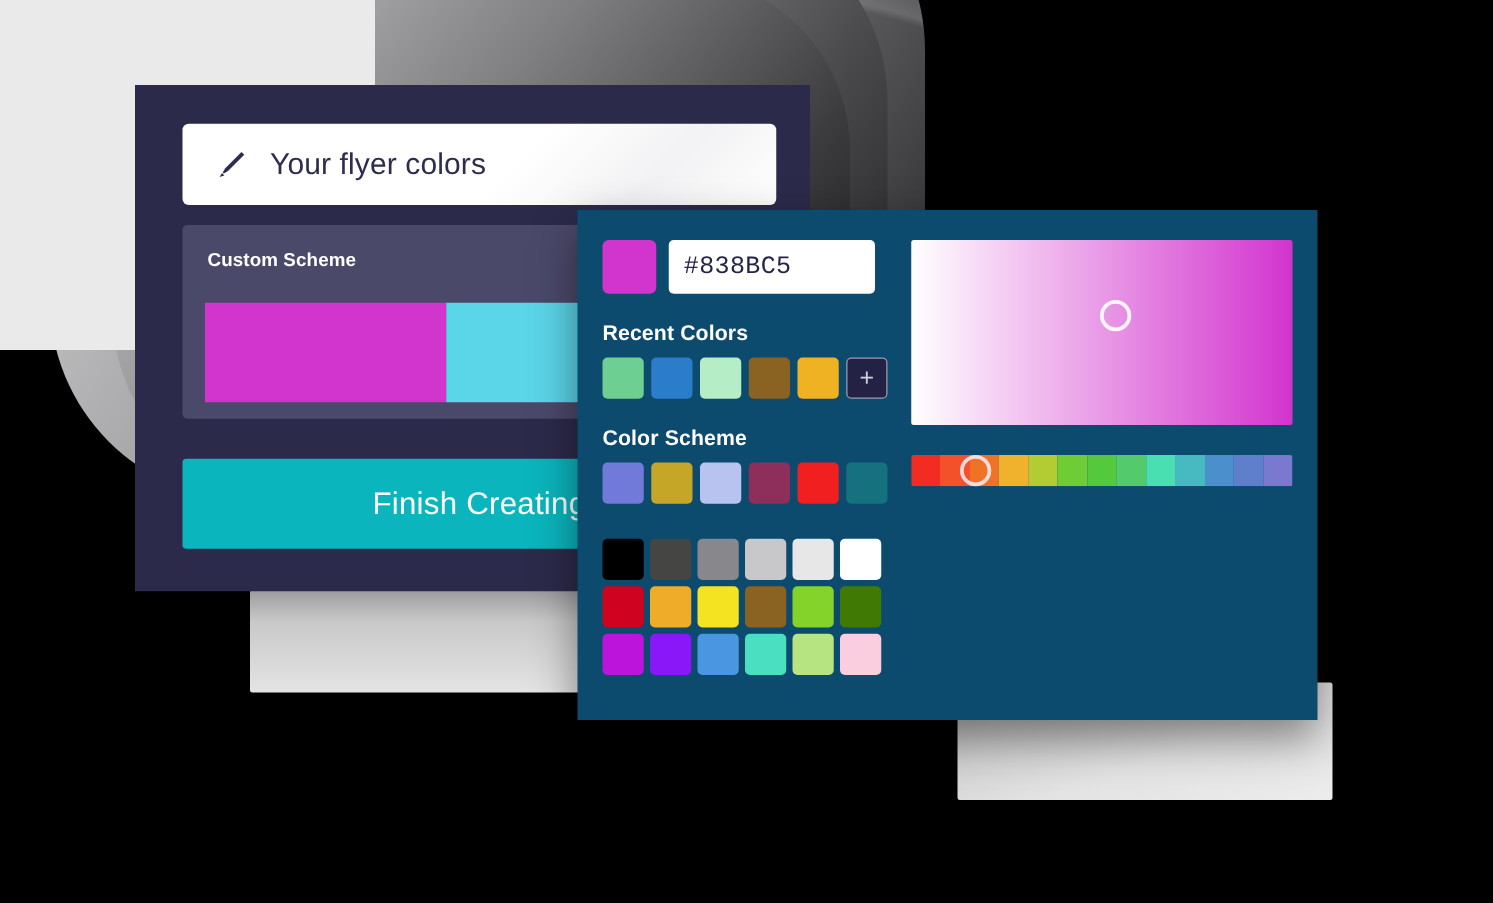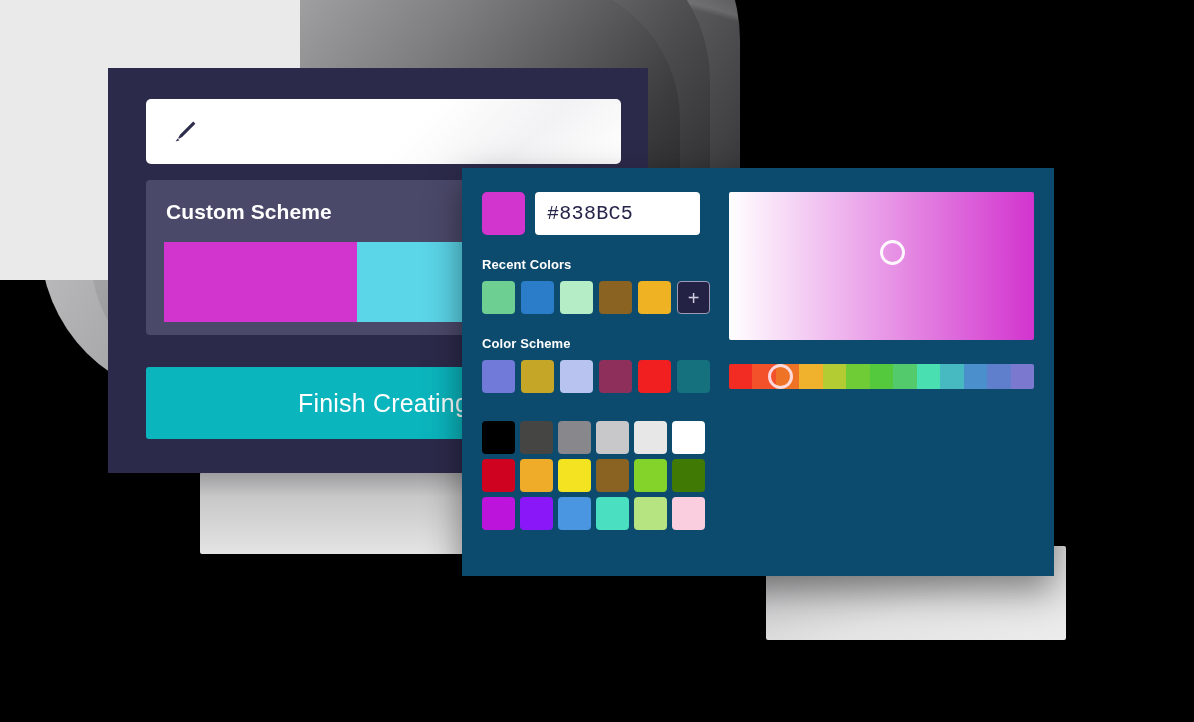--- a/index.html
+++ b/index.html
@@ -78,21 +78,21 @@
   #title-text {
     font-size:24px; color:#2f2d4d; font-weight:400; letter-spacing:0.1px;
   }
 
   #scheme-block {
     position:absolute; left:38px; top:112px; width:475px; height:155px;
     background:#4b496a; border-radius:4px;
   }
   #scheme-label {
     position:absolute; left:20px; top:20px;
-    font-size:21px; font-weight:700; color:#ffffff; letter-spacing:0.1px;
+    font-size:15px; font-weight:700; color:#ffffff; letter-spacing:0.1px;
   }
   #scheme-strip {
     position:absolute; left:18px; top:62px; width:440px; height:80px;
     display:flex; overflow:hidden;
   }
   #scheme-strip .sw { height:100%; }
 
   #finish-btn {
     position:absolute; left:38px; top:299px; width:475px; height:72px;
     background:#0bb5bd; border-radius:3px;
@@ -113,21 +113,21 @@
   #hex-row { display:flex; align-items:center; gap:10px; }
   #current-swatch { width:43px; height:43px; border-radius:5px; flex:0 0 auto; }
   #hex-input {
     width:165px; height:43px; border-radius:4px; border:none;
     background:#ffffff; color:#26244a;
     font-family:"Liberation Mono", monospace;
     font-size:20px; padding:0 12px; letter-spacing:0.3px;
   }
 
   .section-label {
-    color:#ffffff; font-size:13px; font-weight:700;
+    color:#ffffff; font-size:17px; font-weight:700;
     margin-top:22px; margin-bottom:9px; letter-spacing:0.1px;
   }
   .swatch-row { display:flex; gap:6px; }
   .swatch {
     width:33px; height:33px; border-radius:4px; cursor:pointer;
     flex:0 0 auto;
   }
   #add-swatch {
     width:33px; height:33px; border-radius:4px; flex:0 0 auto;
     background:#232244; border:1px solid #9c9cb4;
@@ -173,20 +173,21 @@
   <div id="sheet-mid" class="bg-gray-sheet"></div>
   <div id="sheet-c" class="bg-gray-sheet"></div>
 
   <div id="main-card" style="background: rgb(44, 42, 74);">
 
     <div id="title-bar">
       <svg id="pencil-icon" viewBox="0 0 26 26">
         <path d="M21.2 2.6 L23.4 4.8 L10.4 17.8 L7.1 19.8 L6.2 18.9 L8.2 15.6 Z" fill="#2f2d4d"></path>
         <path d="M5.6 19.4 L7.5 21.3 L3.6 22.5 Z" fill="#2f2d4d"></path>
       </svg>
+      <span id="title-text">Your flyer colors</span>
     </div>
 
     <div id="scheme-block" style="background: rgb(75, 73, 106);">
       <div id="scheme-label">Custom Scheme</div>
       <div id="scheme-strip">
           <div class="sw" style="background: rgb(210, 52, 206); width: 193px;"></div>
           <div class="sw" style="background: rgb(91, 213, 232); width: 118px;"></div>
           <div class="sw" style="background: rgb(0, 119, 207); width: 110px;"></div>
           <div class="sw" style="background: rgb(232, 238, 243); width: 19px;"></div>
         </div>

